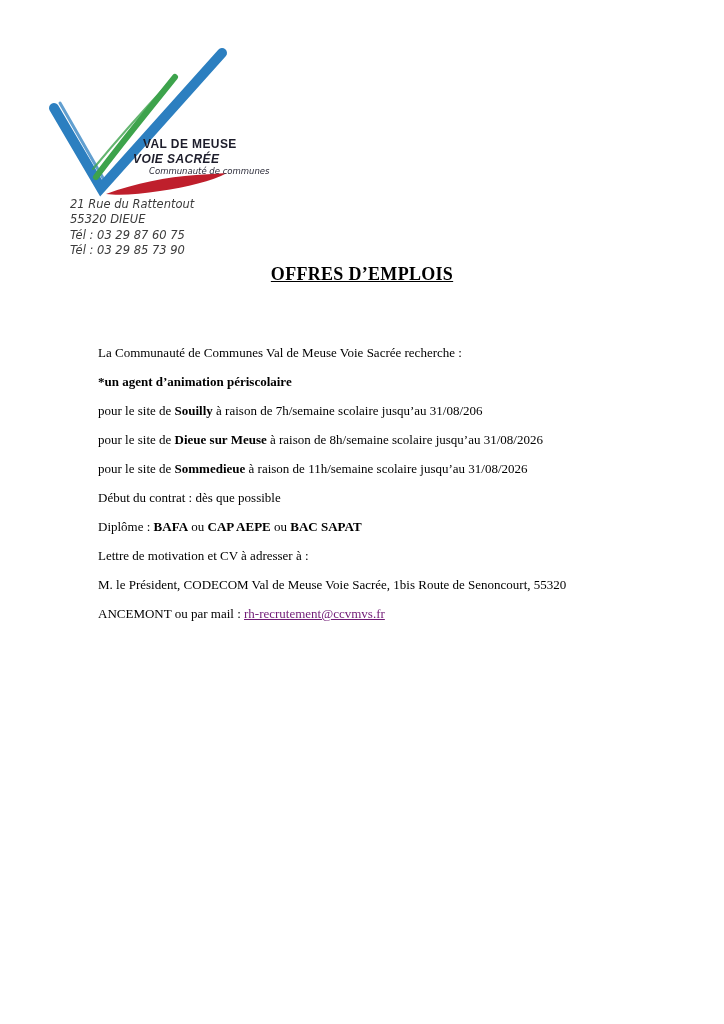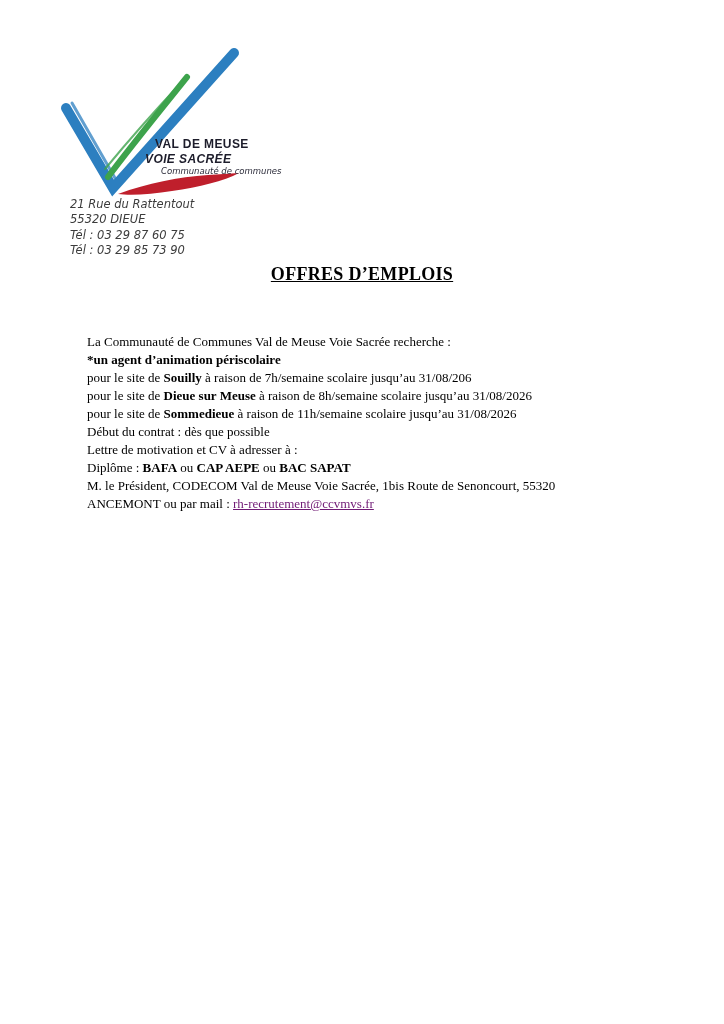--- a/index.html
+++ b/index.html
@@ -12,21 +12,21 @@
     width: 724px;
     height: 1024px;
     overflow: hidden;
     font-family: "Liberation Serif", serif;
     color: #000000;
   }
 
   
   .logo {
     position: absolute;
-    left: 56px;
+    left: 44px;
     top: 42px;
     width: 195px;
     height: 158px;
   }
   .logo svg {
     position: absolute;
     left: 0;
     top: 0;
   }
   .logo-name1 {
@@ -94,21 +94,21 @@
   
   .content {
     position: absolute;
     left: 86px;
     top: 332px;
     width: 560px;
     font-size: 13px;
     line-height: 17px;
     color: #000000;
   }
-  .content p { margin: 1px; }
+  .content p { margin: 12px; }
   .mt16 { margin-top: 16px; }
   .mt17 { margin-top: 17px; font-family: Liberation Serif, serif; }
   .mt32 { margin-top: 32px; }
 
   a.email-link {
     color: #701a75;
     text-decoration: underline;
     cursor: pointer;
   }
 </style>
@@ -149,19 +149,19 @@
   <p class="mt16"><b>*un agent d’animation périscolaire</b></p>
 
   <p class="mt16"><span>pour le site de </span><b>Souilly</b><span> à raison de 7h/semaine scolaire jusqu’au 31/08/206</span></p>
 
   <p class="mt17"><span>pour le site de </span><b>Dieue sur Meuse</b><span> à raison de 8h/semaine scolaire jusqu’au 31/08/2026</span></p>
 
   <p class="mt17"><span>pour le site de </span><b>Sommedieue</b><span> à raison de 11h/semaine scolaire jusqu’au 31/08/2026</span></p>
 
   <p class="mt32">Début du contrat : dès que possible</p>
 
+  <p class="mt17"><span>Diplôme : </span><b>BAFA</b><span> ou </span><b>CAP AEPE</b><span> ou </span><b>BAC SAPAT</b></p>
+
   <p class="mt17">Lettre de motivation et CV à adresser à :</p>
-
-  <p class="mt17"><span>Diplôme : </span><b>BAFA</b><span> ou </span><b>CAP AEPE</b><span> ou </span><b>BAC SAPAT</b></p>
   <p>M. le Président, CODECOM Val de Meuse Voie Sacrée, 1bis Route de Senoncourt, 55320</p>
   <p><span>ANCEMONT ou par mail : </span><a class="email-link">rh-recrutement@ccvmvs.fr</a></p>
 
 </div>
 
 </body></html>

